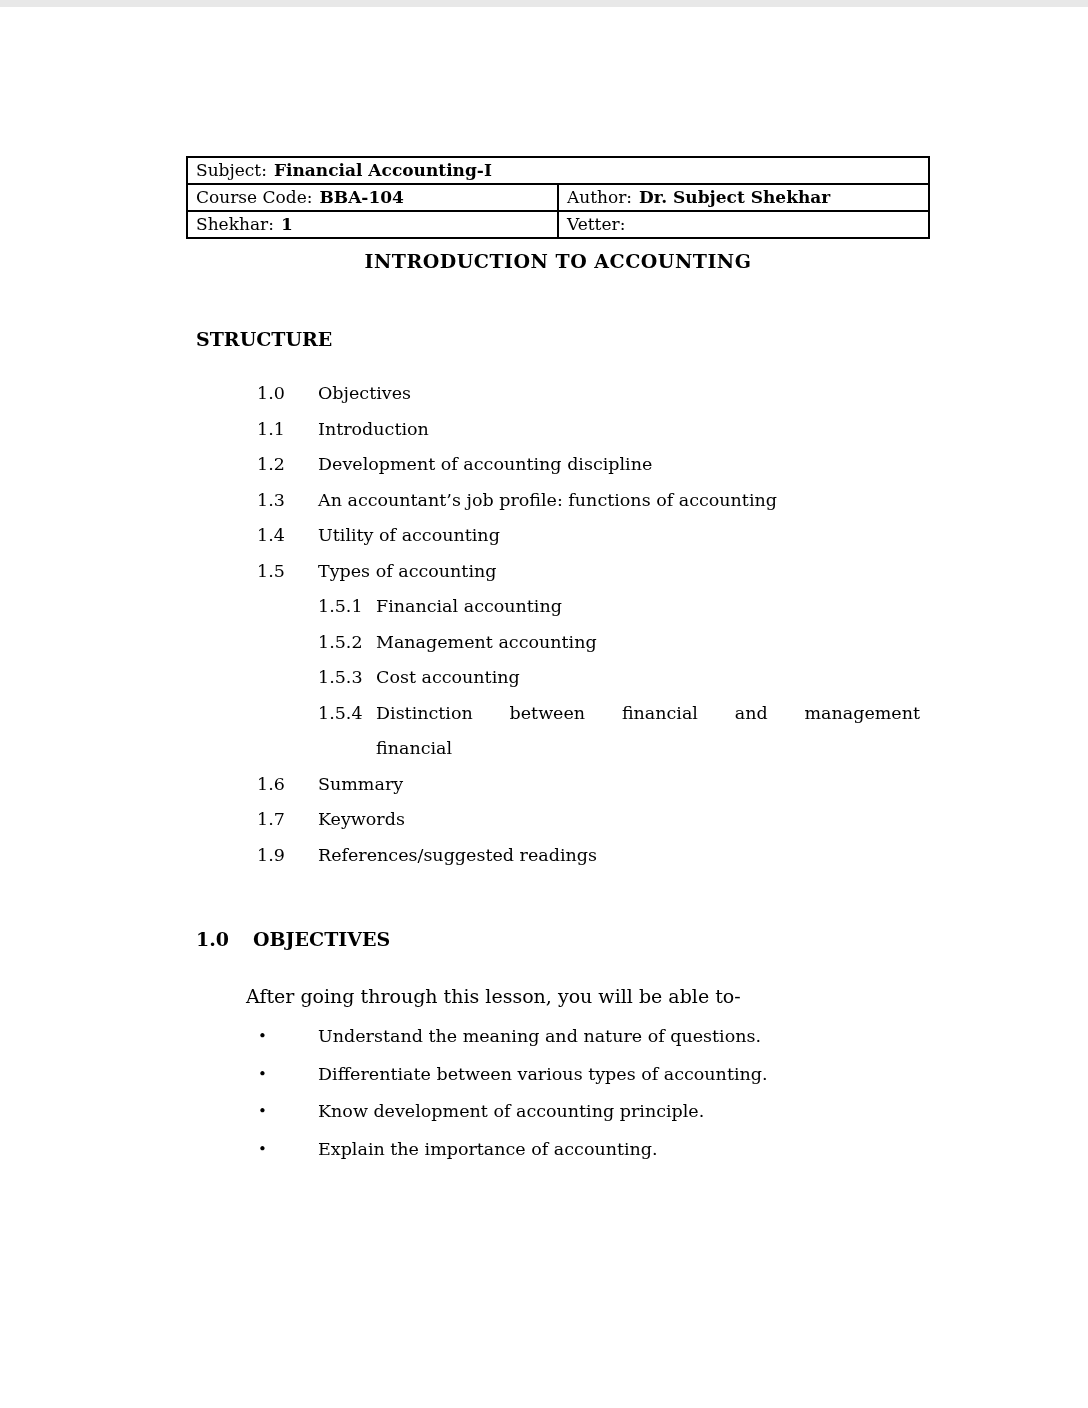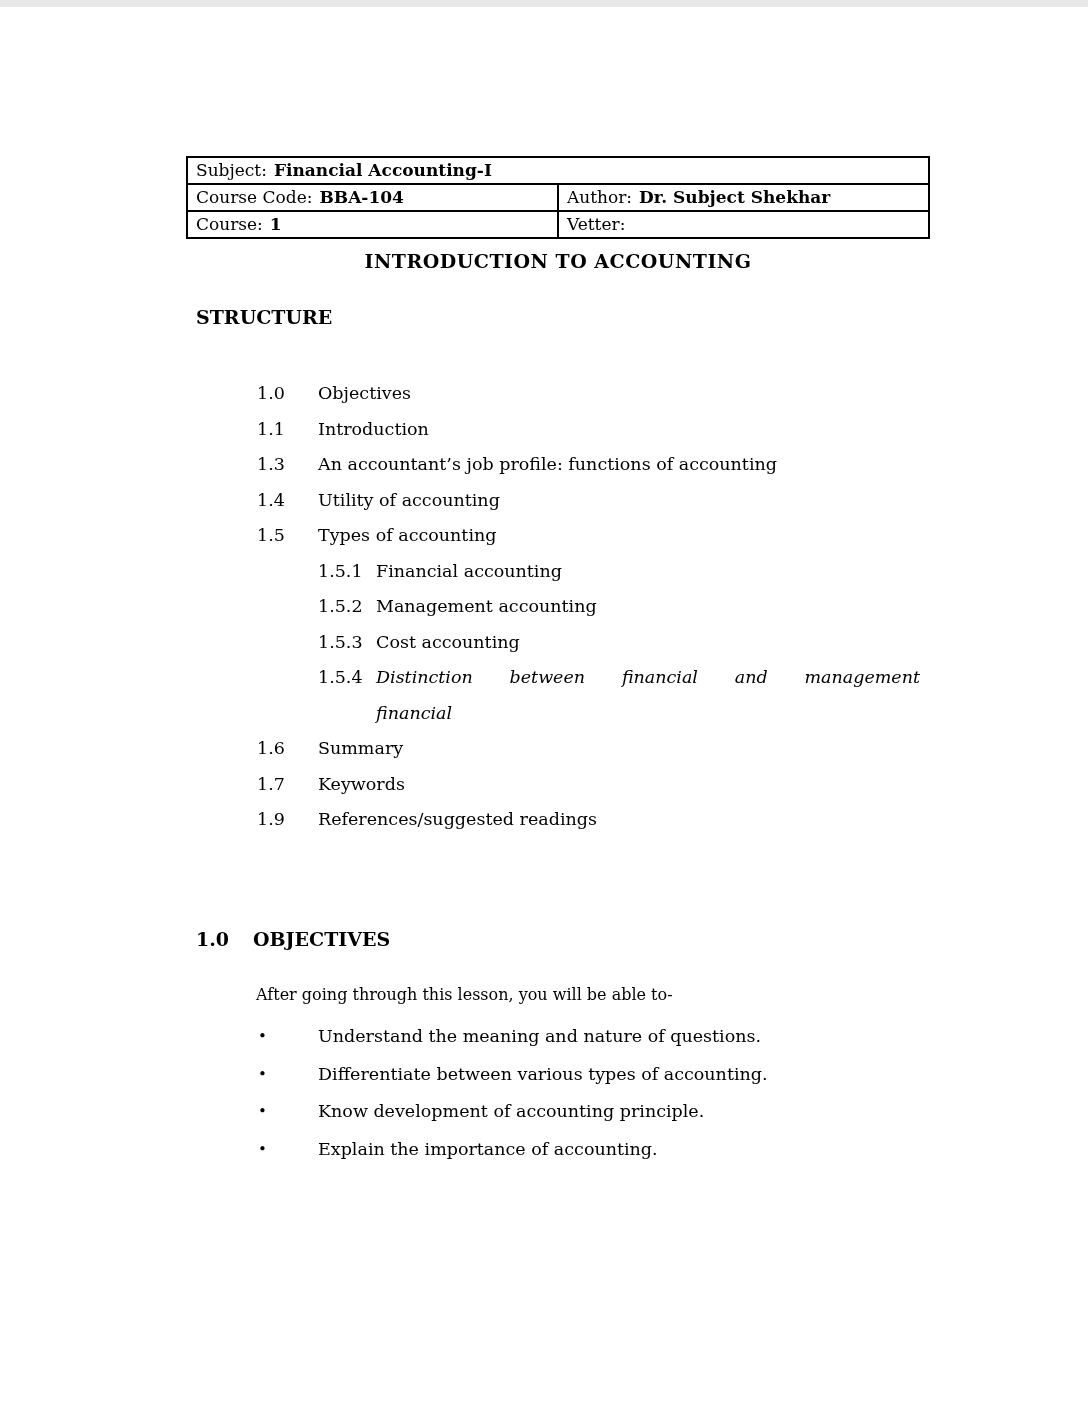--- a/index.html
+++ b/index.html
@@ -45,21 +45,21 @@
     font-size: 19px;
     font-weight: bold;
     letter-spacing: 0.5px;
     margin: 0;
   }
 
   
   .structure-heading {
     position: absolute;
     left: 196px;
-    top: 299px;
+    top: 321px;
     font-size: 19px;
     font-weight: bold;
     margin: 0;
   }
 
   
   .toc {
     position: absolute;
     left: 186px;
     top: 369px;
@@ -71,42 +71,42 @@
     padding-left: 71px;
     line-height: 35.5px;
   }
   .toc-row .toc-num { flex: none; width: 61px; }
   .toc-subrow {
     display: flex;
     padding-left: 132px;
     line-height: 35.5px;
   }
   .toc-subrow .toc-num { flex: none; width: 58px; }
-  .toc-sublabel-wrap { width: 544px; font-style: italic; }
+  .toc-sublabel-wrap { width: 544px; }
   .toc-justified {
     text-align: justify;
     text-align-last: justify;
   }
 
   
   .obj-heading {
     position: absolute;
     left: 196px;
     top: 921px;
     display: flex;
     font-size: 19px;
     font-weight: bold;
   }
   .obj-heading .obj-num { flex: none; width: 57px; }
 
   .obj-intro {
     position: absolute;
-    left: 256px;
+    left: 246px;
     top: 978px;
-    font-size: 16px;
+    font-size: 19px;
     margin: 0;
   }
 
   .obj-bullets {
     position: absolute;
     left: 258px;
     top: 1011px;
     width: 672px;
     font-size: 17.5px;
   }
@@ -135,41 +135,45 @@
       <tr>
         <td>
           <span class="cell-label">Course Code:</span><span class="cell-value">BBA-104</span>
         </td>
         <td>
           <span class="cell-label">Author:</span><span class="cell-value">Dr. Subject Shekhar</span>
         </td>
       </tr>
       <tr>
         <td>
-          <span class="cell-label">Course:</span><span class="cell-value">1</span>
+          <span class="cell-label">Shekhar:</span><span class="cell-value">1</span>
         </td>
         <td>
           <span class="cell-label">Vetter:</span><span class="cell-value"></span>
         </td>
       </tr>
     </tbody>
   </table>
 
   <h1 class="doc-title">INTRODUCTION TO ACCOUNTING</h1>
 
   <h2 class="structure-heading">STRUCTURE</h2>
 
   <div class="toc">
     <div class="toc-row">
       <span class="toc-num">1.0</span>
       <span class="toc-label">Objectives</span>
     </div>
     <div class="toc-row">
       <span class="toc-num">1.1</span>
       <span class="toc-label">Introduction</span>
+    </div>
+    <div class="toc-row">
+      <span class="toc-num">1.2</span>
+      <span class="toc-label">Development of accounting discipline</span>
     </div>
     <div class="toc-row">
       <span class="toc-num">1.3</span>
       <span class="toc-label">An accountant’s job profile: functions of accounting</span>
     </div>
     <div class="toc-row">
       <span class="toc-num">1.4</span>
       <span class="toc-label">Utility of accounting</span>
     </div>
     <div class="toc-row">

